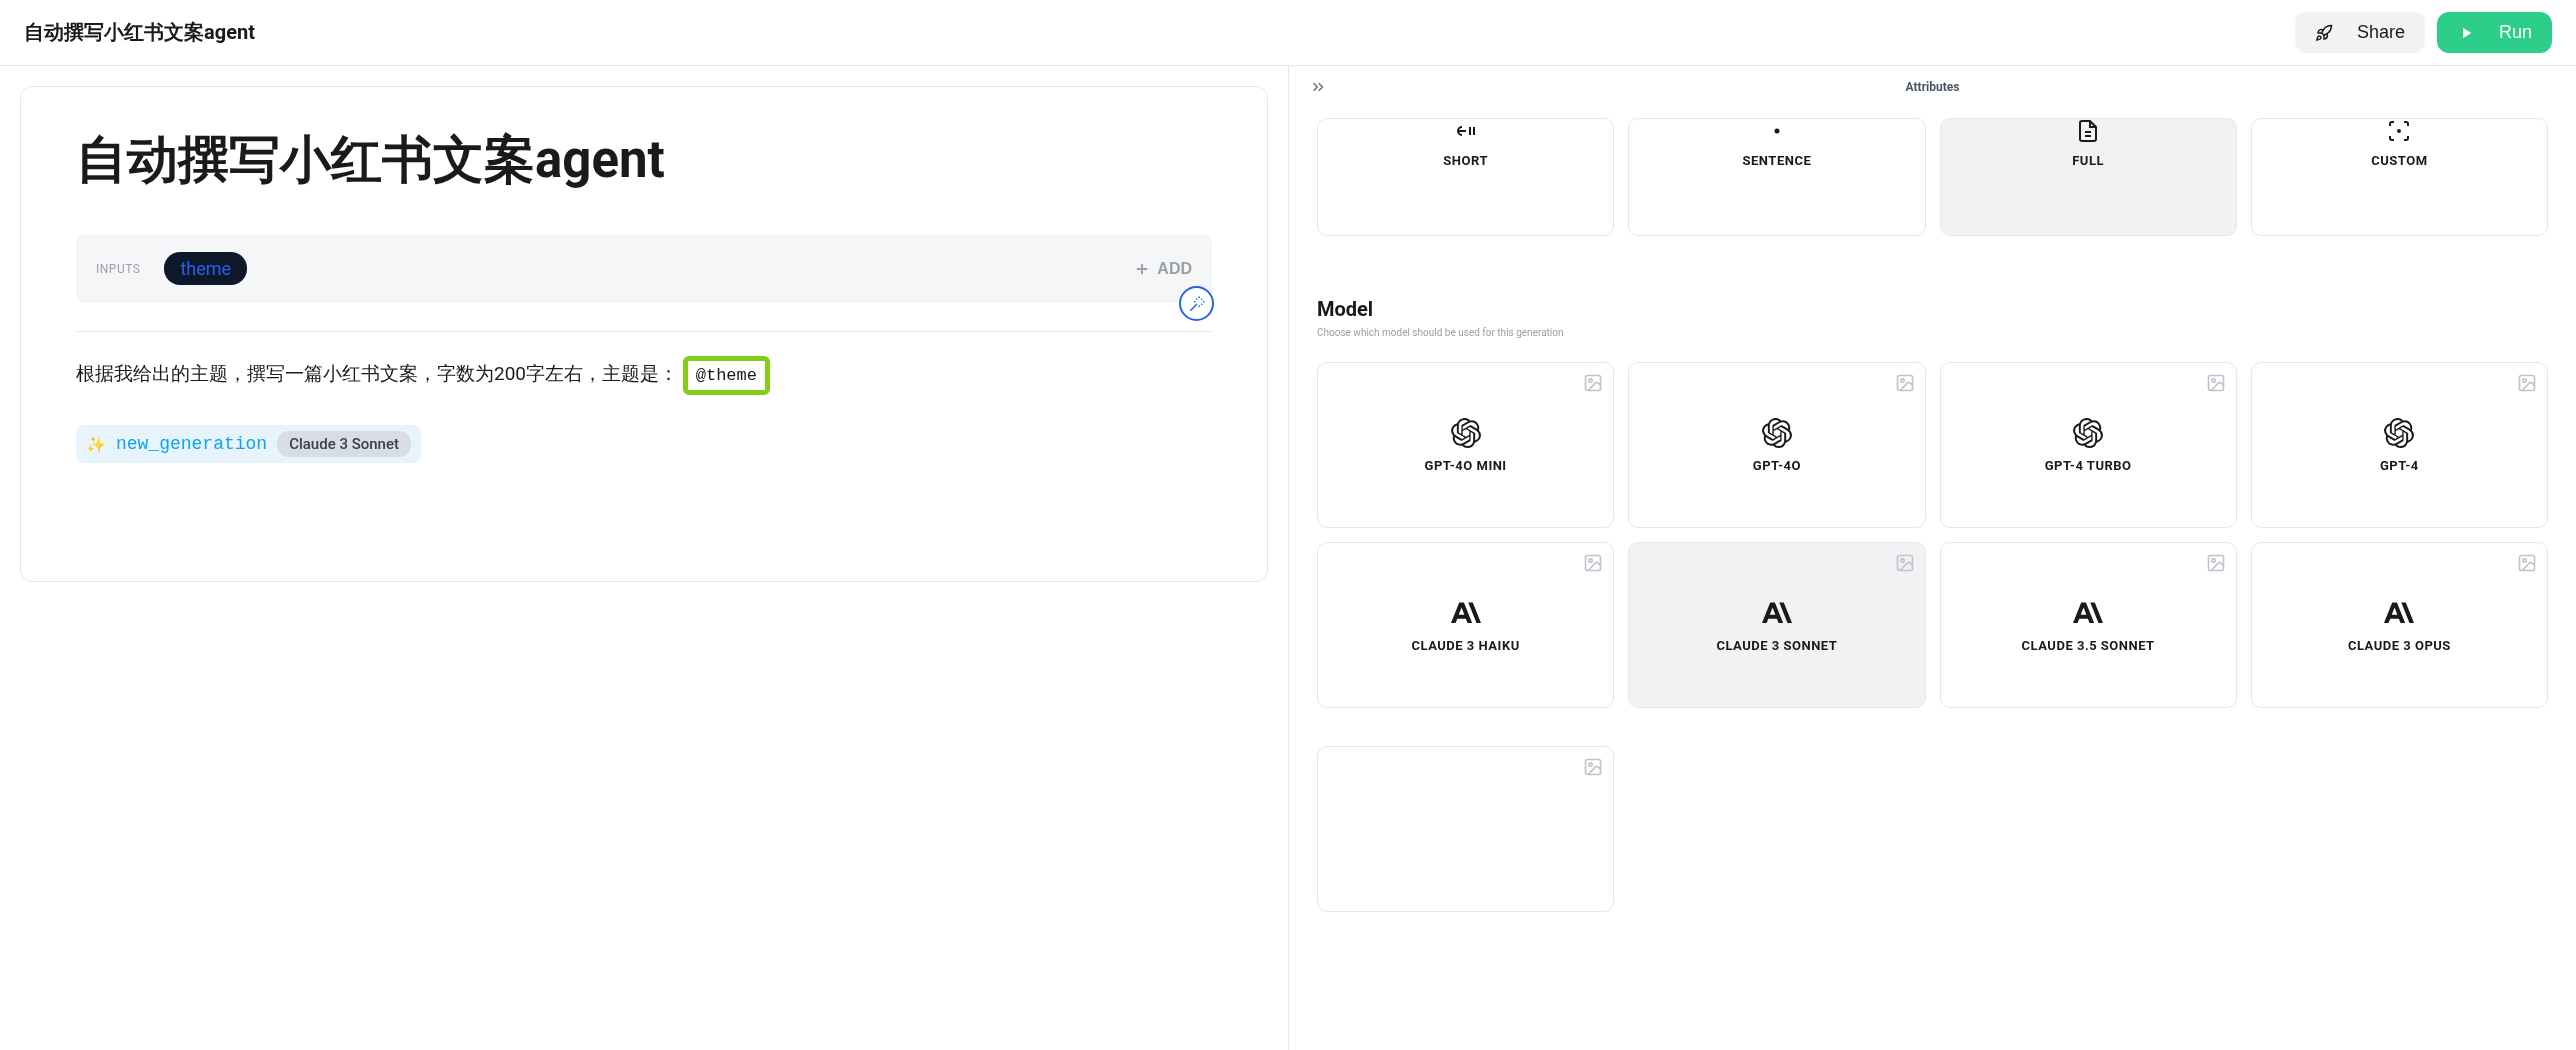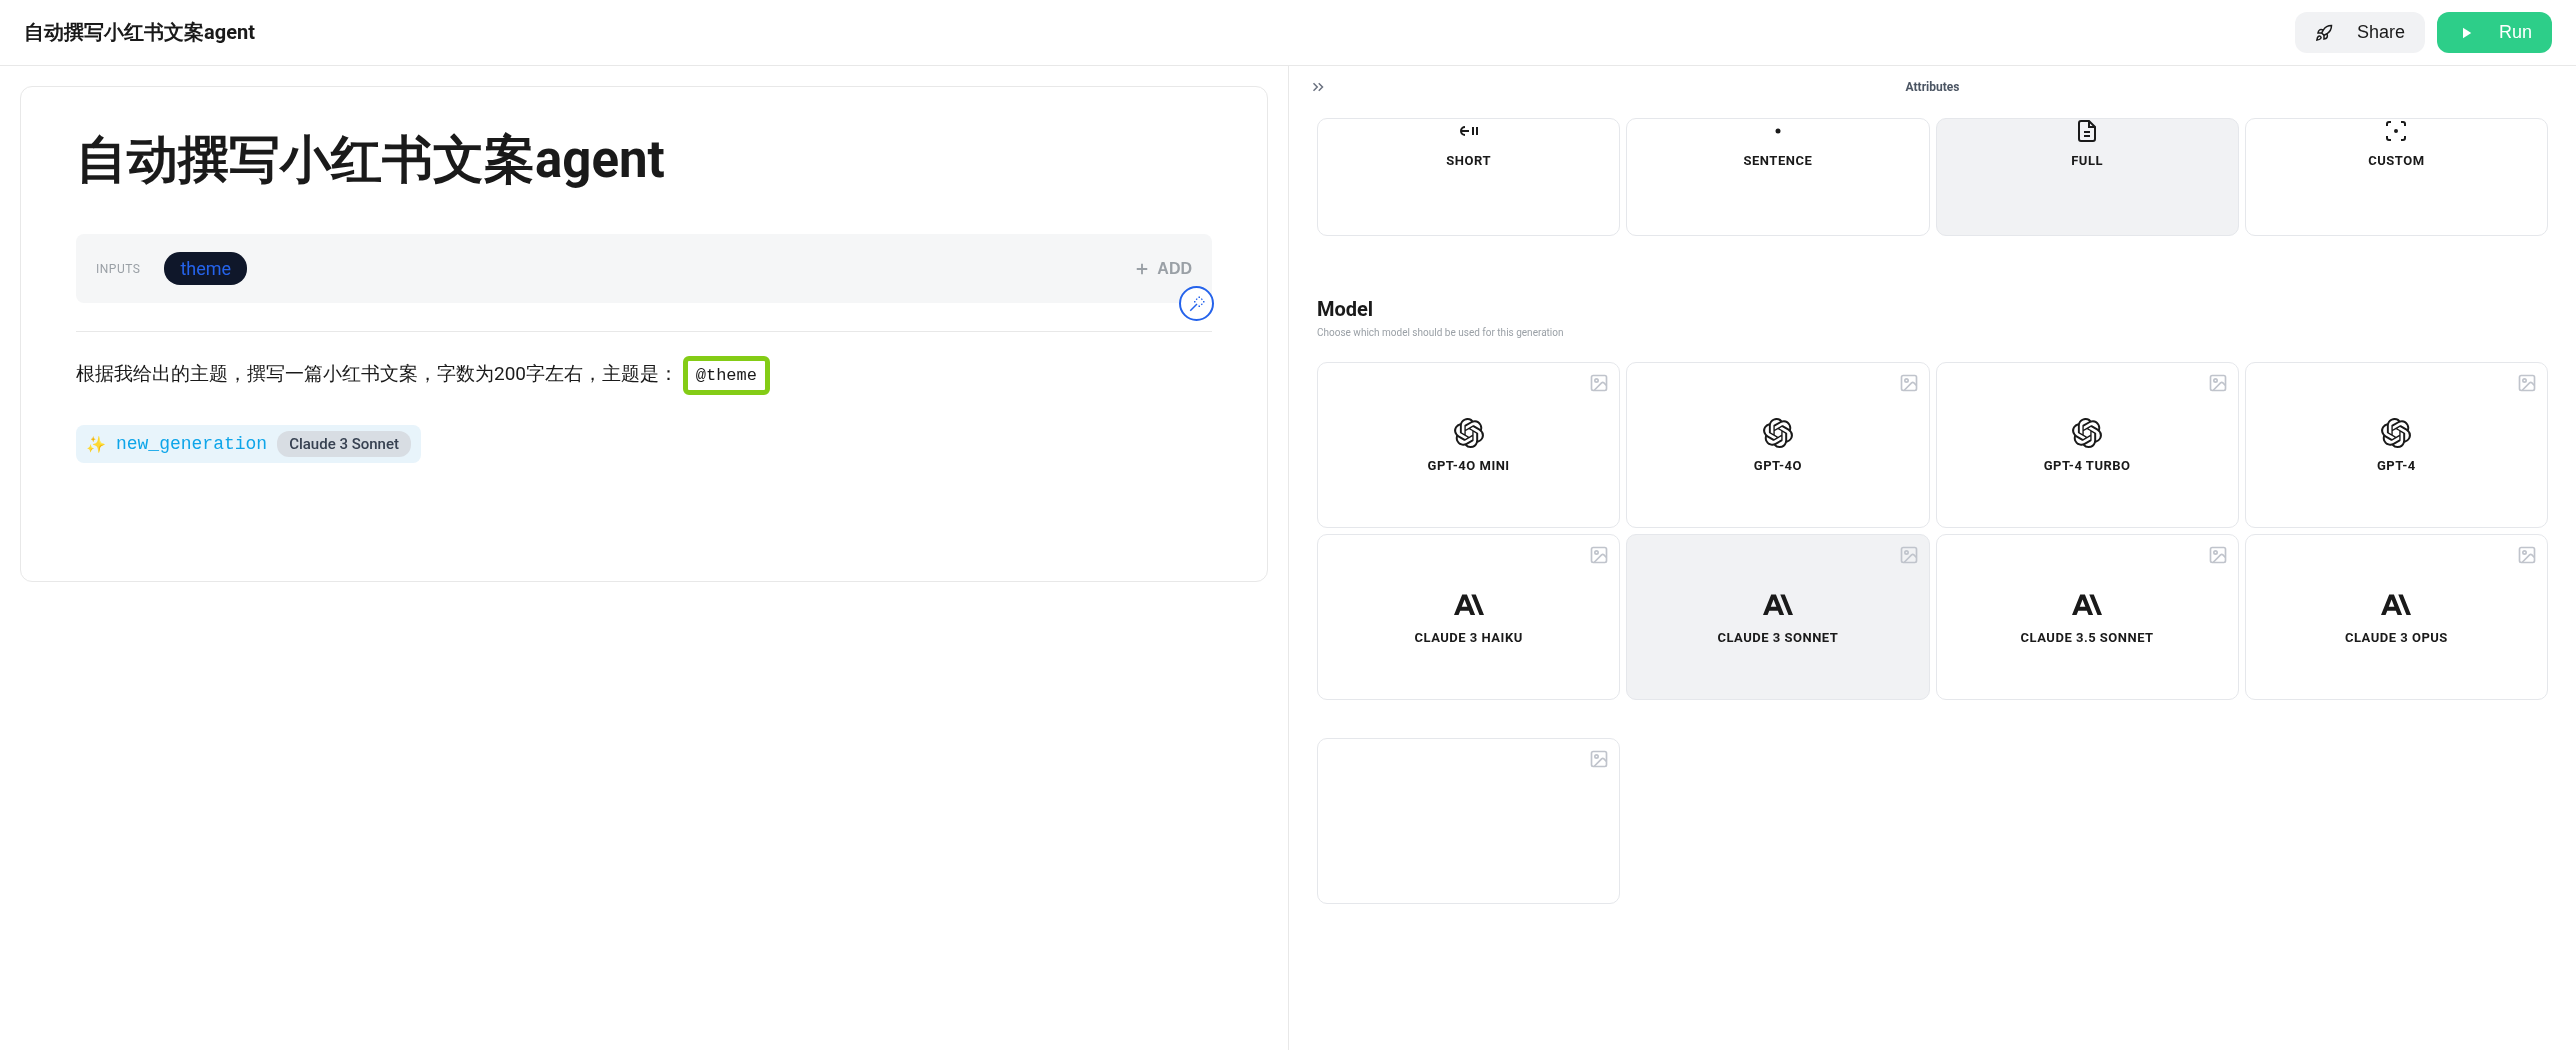--- a/index.html
+++ b/index.html
@@ -32,21 +32,21 @@
 
 .gen-line { display: inline-flex; align-items: center; gap: 10px; background: #e8f4fb; padding: 6px 10px; border-radius: 8px; }
 .gen-label { color: #0ea5e9; font-family: "Courier New", monospace; font-size: 18px; font-weight: 500; }
 .model-badge { background: #d8dde3; color: #374151; padding: 4px 12px; border-radius: 12px; font-size: 15px; font-weight: 500; }
 .sparkle { font-size: 16px; }
 
 .panel-header { display: flex; align-items: center; justify-content: center; padding: 14px 20px; position: relative; }
 .panel-header .collapse { position: absolute; left: 20px; color: #6b7280; cursor: pointer; }
 .panel-title { font-size: 12px; font-weight: 700; color: #4b5563; }
 
-.grid { display: grid; grid-template-columns: repeat(4, 1fr); gap: 6px; padding: 10px 28px 28px; }
+.grid { display: grid; grid-template-columns: repeat(4, 1fr); gap: 14px; padding: 10px 28px 28px; }
 .tile { border: 1px solid #e5e7eb; border-radius: 10px; background: #fff; display: flex; flex-direction: column; align-items: center; justify-content: center; cursor: pointer; position: relative; padding: 28px 8px; min-height: 128px; }
 .tile.short { min-height: 118px; padding-top: 0; padding-bottom: 30px; justify-content: flex-start; }
 .tile.selected { background: #f1f2f4; border-color: #e5e7eb; }
 .tile-icon { margin-bottom: 10px; color: #1a1a1a; }
 .tile-label { font-size: 13px; font-weight: 700; letter-spacing: 0.5px; text-align: center; }
 .tile .img-corner { position: absolute; top: 10px; right: 10px; color: #c0c4cc; }
 
 .section-head { padding: 8px 28px 14px; margin-top: 25px; }
 .section-title { font-size: 20px; font-weight: 700; margin-bottom: 6px; }
 .section-desc { font-size: 10px; color: #9aa0a6; }

